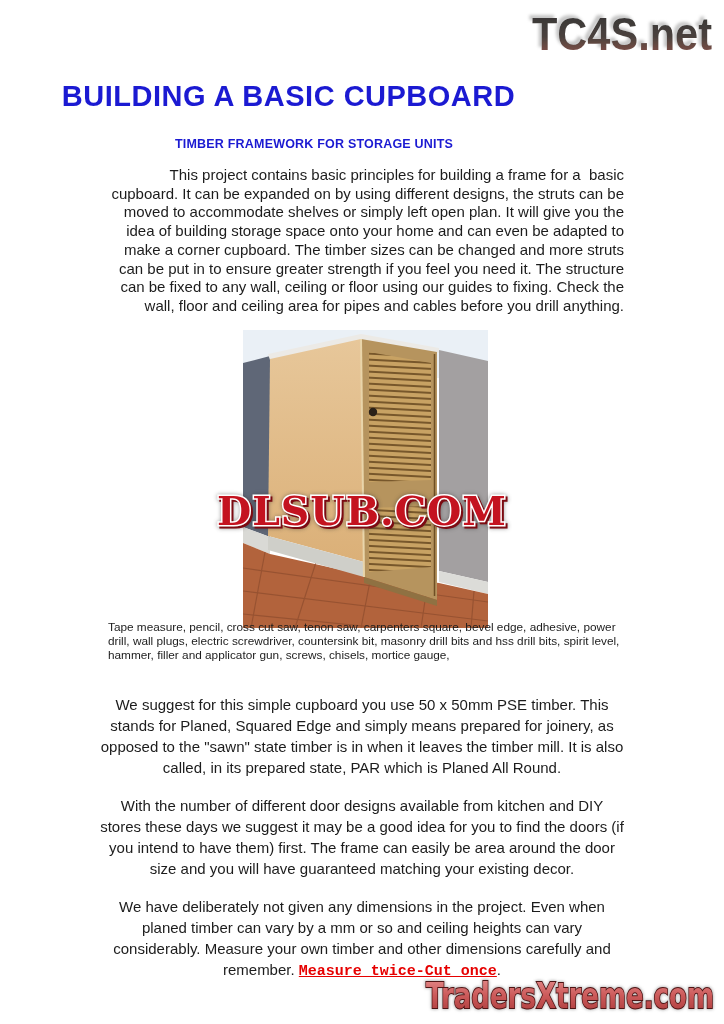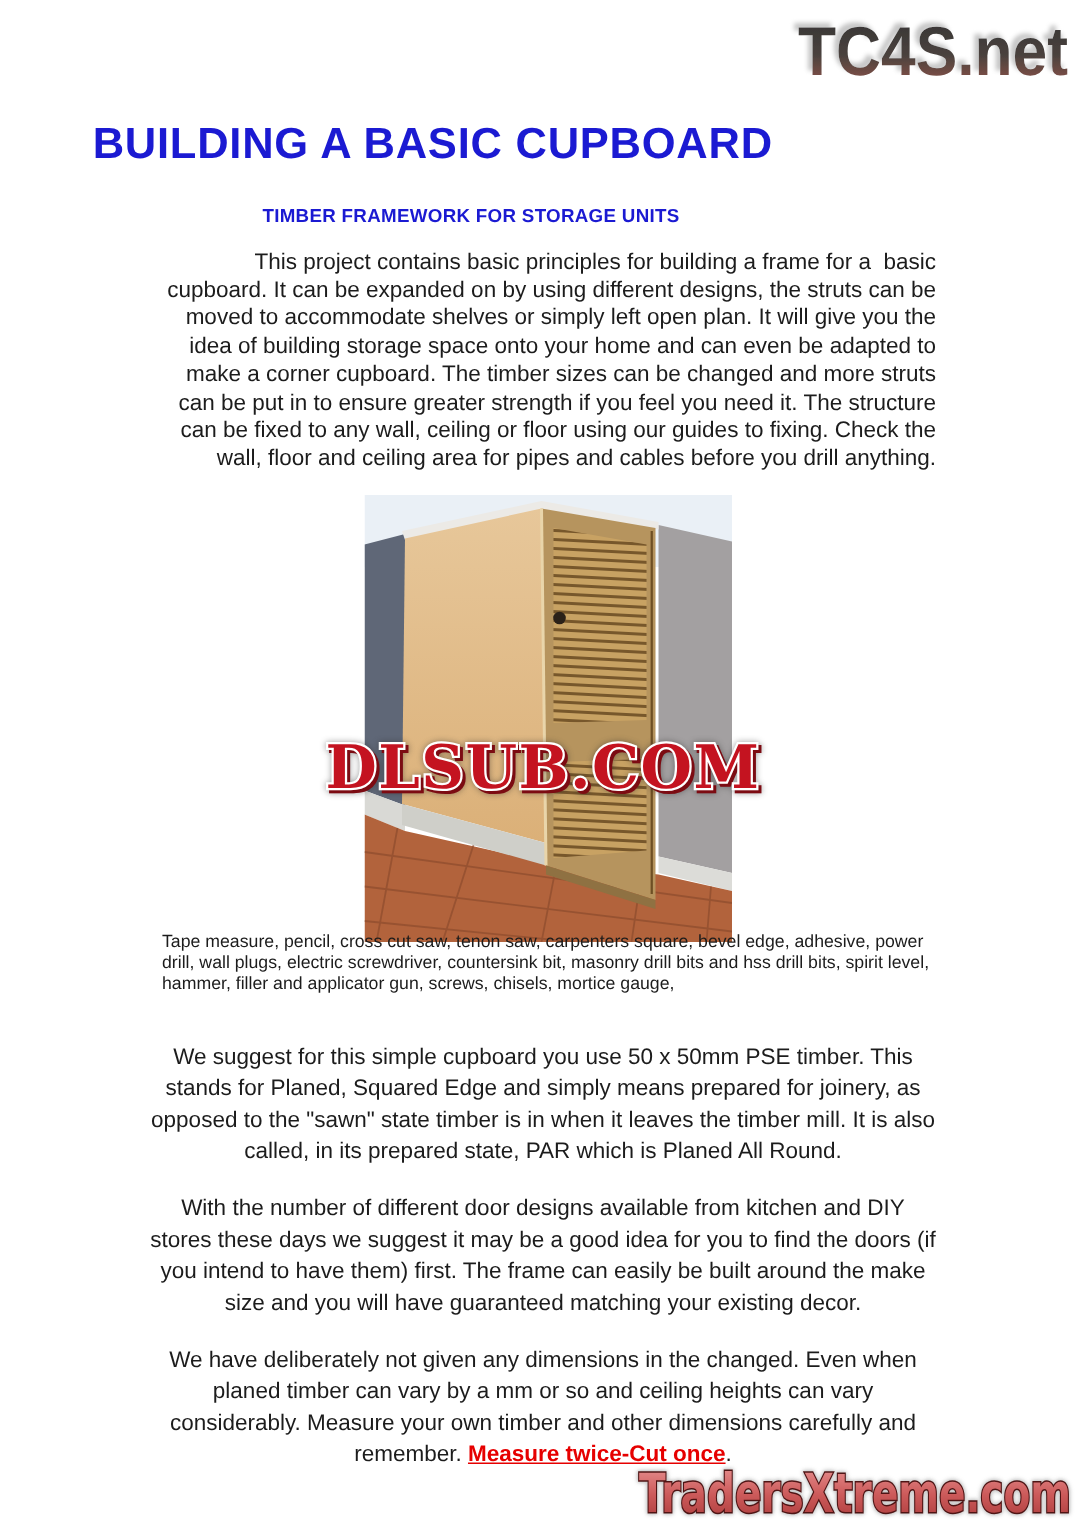--- a/index.html
+++ b/index.html
@@ -14,21 +14,21 @@
   #intro{top:166px;left:108px;width:516px;font-size:15px;line-height:18.7px;
          white-space:pre-wrap;text-align:right;}
   #photo{top:330px;left:243px;width:245px;height:298px;}
   #watermark{top:482px;left:211px;width:302px;height:60px;}
   #watermark text{filter:drop-shadow(2px 2px 0 #7c0b12) drop-shadow(0 0 2px rgba(40,40,40,.45));}
   #tools-caption{top:620px;left:108px;width:524px;font-size:11.8px;line-height:14.2px;
                  white-space:pre-wrap;}
   #body-paragraphs{top:694px;left:100px;width:524px;text-align:center;font-size:15px;
                    line-height:21px;}
   #body-paragraphs p{margin:0 0 17px 0;white-space:pre-wrap;}
-  #measure-link{color:#e60000;font-weight:bold;text-decoration:underline;cursor:pointer;}
+  #measure-link{color:#e60000;font-weight:bold;text-decoration:underline;cursor:pointer;font-family:Liberation Mono, monospace;}
   #tx-logo{top:971px;left:416px;width:308px;height:53px;}
   #tx-logo text{filter:drop-shadow(0 0 1.5px #cfcfcf) drop-shadow(0 0 1px #bdbdbd);}
   svg text{dominant-baseline:alphabetic;}
 </style>
 </head>
 <body>
 
 <div id="page">
 
   <svg id="tc4s-logo" class="abs" viewBox="0 0 312 60">
@@ -98,22 +98,22 @@
   </svg>
 
   <svg id="watermark" class="abs" viewBox="0 0 302 60">
     <text x="151" y="43" text-anchor="middle" font-family="DejaVu Serif, serif" font-weight="bold" font-size="40" textLength="290" lengthAdjust="spacingAndGlyphs" fill="#c41320" stroke="#ffffff" stroke-width="3" paint-order="stroke" letter-spacing="1">DLSUB.COM</text>
   </svg>
 
   <div id="tools-caption" class="abs">Tape measure, pencil, cross cut saw, tenon saw, carpenters square, bevel edge, adhesive, power drill, wall plugs, electric screwdriver, countersink bit, masonry drill bits and hss drill bits, spirit level, hammer, filler and applicator gun, screws, chisels, mortice gauge,</div>
 
   <div id="body-paragraphs" class="abs">
     <p>We suggest for this simple cupboard you use 50 x 50mm PSE timber. This stands for Planed, Squared Edge and simply means prepared for joinery, as opposed to the "sawn" state timber is in when it leaves the timber mill. It is also called, in its prepared state, PAR which is Planed All Round.</p>
-    <p>With the number of different door designs available from kitchen and DIY stores these days we suggest it may be a good idea for you to find the doors (if you intend to have them) first. The frame can easily be built around the make size and you will have guaranteed matching your existing decor.</p>
-    <p><span>We have deliberately not given any dimensions in the changed. Even when planed timber can vary by a mm or so and ceiling heights can vary considerably. Measure your own timber and other dimensions carefully and remember. </span><span id="measure-link">Measure twice-Cut once</span><span>.</span></p>
+    <p>With the number of different door designs available from kitchen and DIY stores these days we suggest it may be a good idea for you to find the doors (if you intend to have them) first. The frame can easily be area around the door size and you will have guaranteed matching your existing decor.</p>
+    <p><span>We have deliberately not given any dimensions in the project. Even when planed timber can vary by a mm or so and ceiling heights can vary considerably. Measure your own timber and other dimensions carefully and remember. </span><span id="measure-link">Measure twice-Cut once</span><span>.</span></p>
   </div>
 
   <svg id="tx-logo" class="abs" viewBox="0 0 308 53">
     <defs>
       <linearGradient id="txgrad" x1="0" y1="0" x2="0" y2="1">
         <stop offset="0" stop-color="#e79191"></stop>
         <stop offset="0.5" stop-color="#cc5a5a"></stop>
         <stop offset="1" stop-color="#a83838"></stop>
       </linearGradient>
     </defs>

